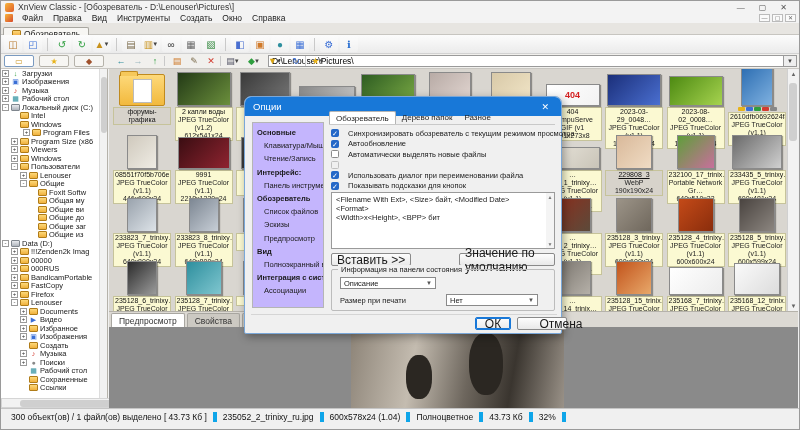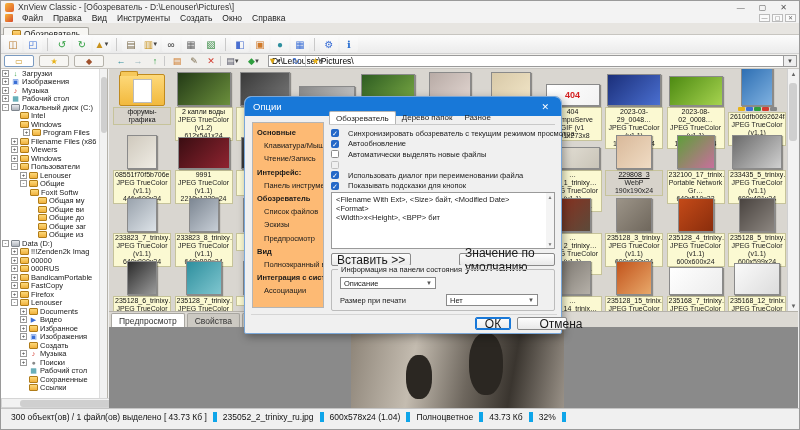--- a/index.html
+++ b/index.html
@@ -95,21 +95,21 @@
   .statusbar{position:absolute;left:0;top:407px;width:100%;height:23px;background:#f0f0f0;border-top:1px solid #c5c5c5;
              display:flex;align-items:flex-start;font-size:8.5px;padding:3px 4px 0 4px;color:#111;}
   .sseg{padding:0 6px;border-right:4px solid #0ea5e9;white-space:nowrap;}
 
   
   .dialog{position:absolute;left:243px;top:95px;width:318px;height:238px;background:#f0f0f0;border:1px solid #7aa7d8;
           border-radius:7px 7px 2px 2px;box-shadow:2px 3px 8px rgba(0,0,0,.35);z-index:50;}
   .dtitle{height:19px;background:#1878d8;border-radius:6px 6px 0 0;display:flex;align-items:center;color:#fff;
           font-size:9.5px;padding:0 8px;}
   .dclose{margin-left:auto;font-size:9px;padding:0 4px;}
-  .dsidebar{position:absolute;left:7px;top:25px;width:72px;height:186px;background:#fdba74;border:1px solid #b5b5b5;
+  .dsidebar{position:absolute;left:7px;top:25px;width:72px;height:186px;background:#c4b5fd;border:1px solid #b5b5b5;
             font-size:7.5px;line-height:13.2px;padding:3px 0 0 4px;overflow:hidden;white-space:nowrap;}
   .dsidebar .hd{font-weight:bold;}
   .dsidebar .it{padding-left:7px;}
   .dtabs{position:absolute;left:84px;top:14px;height:13px;display:flex;font-size:8px;}
   .dtab{padding:0 6px;display:flex;align-items:center;color:#222;}
   .dtab.active{background:#fff;border:1px solid #b5b5b5;border-bottom:none;border-radius:2px 2px 0 0;}
   .dtabline{position:absolute;left:84px;top:27px;width:226px;height:1px;background:#c9c9c9;}
   .dchecks{position:absolute;left:86px;top:31px;width:224px;font-size:7.5px;}
   .crow{display:flex;align-items:center;height:10.5px;gap:9px;white-space:nowrap;}
   .cb{width:8px;height:8px;flex:none;border-radius:1.5px;border:1px solid #8a8a8a;background:#fff;}
@@ -255,21 +255,21 @@
           <span>Windows</span>
         </div>
         <div class="trow" style="padding-left: 22px;">
           <span class="ttog">+</span>
           <span class="ti ti-folder"></span>
           <span>Program Files</span>
         </div>
         <div class="trow" style="padding-left: 10px;">
           <span class="ttog">+</span>
           <span class="ti ti-folder"></span>
-          <span>Filename Files (x86</span>
+          <span>Program Size (x86</span>
         </div>
         <div class="trow" style="padding-left: 10px;">
           <span class="ttog">+</span>
           <span class="ti ti-folder"></span>
           <span>Viewers</span>
         </div>
         <div class="trow" style="padding-left: 10px;">
           <span class="ttog">+</span>
           <span class="ti ti-folder"></span>
           <span>Windows</span>
@@ -282,21 +282,21 @@
         <div class="trow" style="padding-left: 19px;">
           <span class="ttog">+</span>
           <span class="ti ti-folder"></span>
           <span>Lenouser</span>
         </div>
         <div class="trow" style="padding-left: 19px;">
           <span class="ttog">-</span>
           <span class="ti ti-folder"></span>
           <span>Общие</span>
         </div>
-        <div class="trow" style="padding-left: 20px;">
+        <div class="trow" style="padding-left: 28px;">
           <span class="ttog none"></span>
           <span class="ti ti-folder"></span>
           <span>Foxit Softw</span>
         </div>
         <div class="trow" style="padding-left: 28px;">
           <span class="ttog none"></span>
           <span class="ti ti-folder"></span>
           <span>Общая му</span>
         </div>
         <div class="trow" style="padding-left: 28px;">

